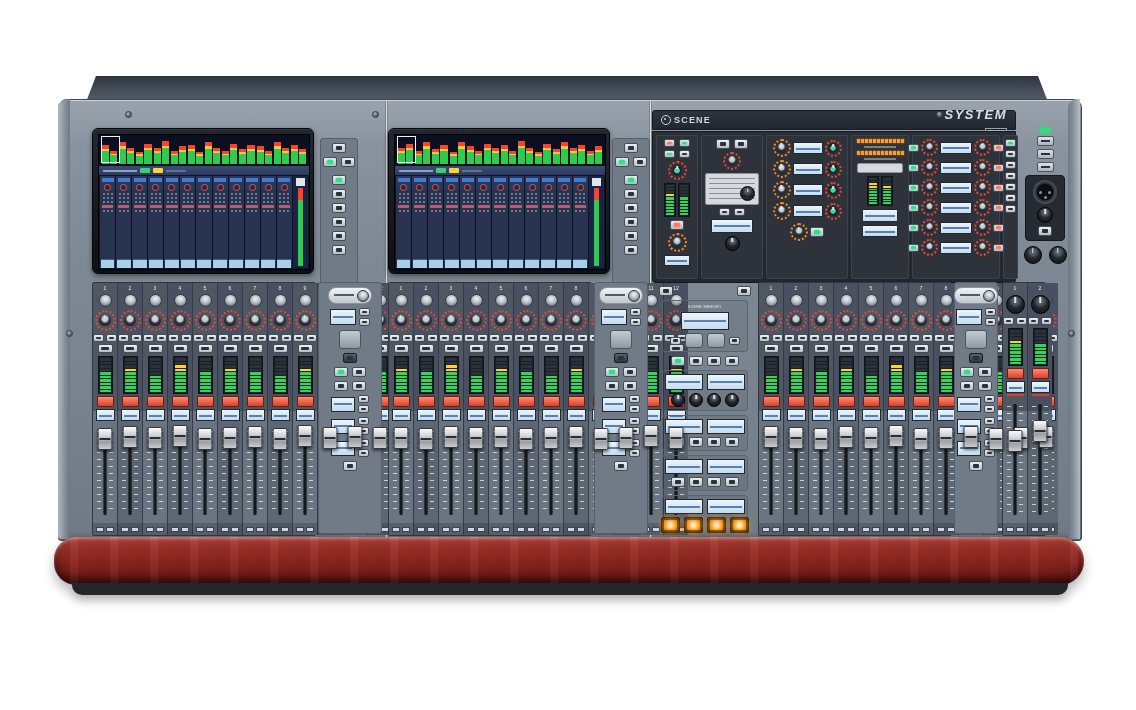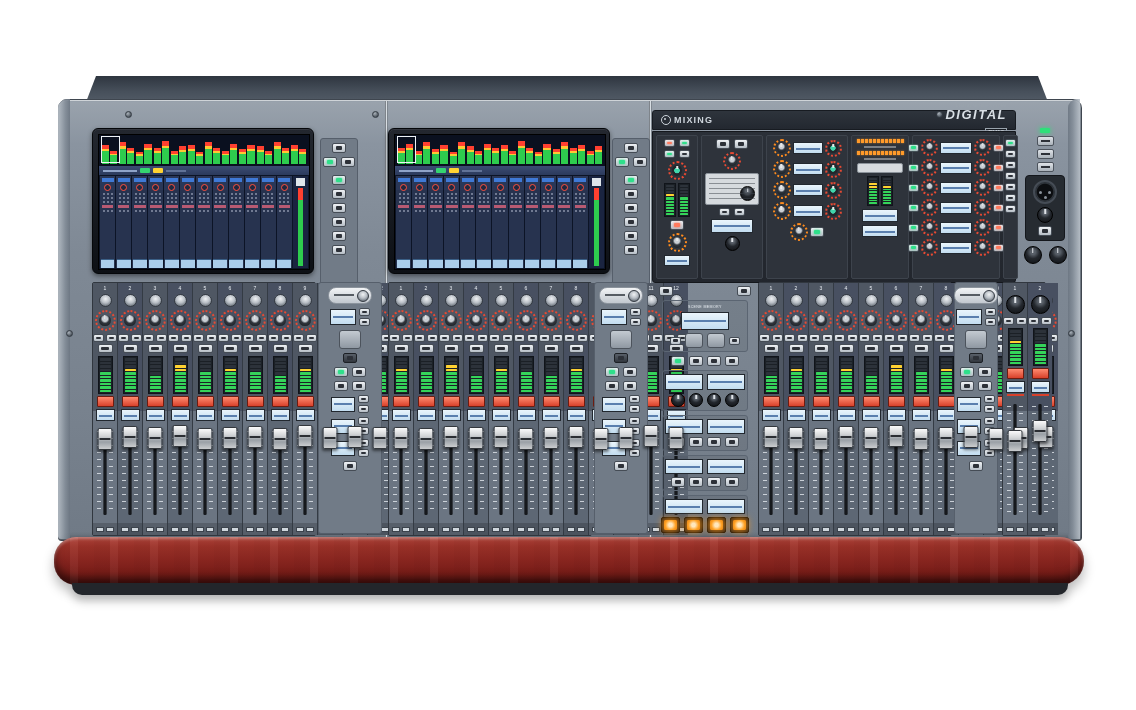--- a/index.html
+++ b/index.html
@@ -949,25 +949,25 @@
       <div class="btn b-s"></div>
       <div class="btn b-s"></div>
       <div class="btn b-s"></div>
       <div class="btn b-s"></div>
       <div class="btn b-s"></div>
     </div>
 
   <div class="brand">
     <div class="logo">
       <span class="logo-circle"></span>
-      <span>MIXING</span>
+      <span>SCENE</span>
     </div>
     <div class="brand-right">
       <div class="sys">DIGITAL MIXING SYSTEM</div>
-      <div class="series">DIGITAL</div>
+      <div class="series">SYSTEM</div>
       <div class="model">PM10</div>
     </div>
   </div>
 
   <div class="sc-panel">
       <div class="sc-col" style="width: 42px;">
         <div class="rowflex">
           <div class="btn b-xs r"></div>
           <div class="btn b-xs g"></div>
         </div>

